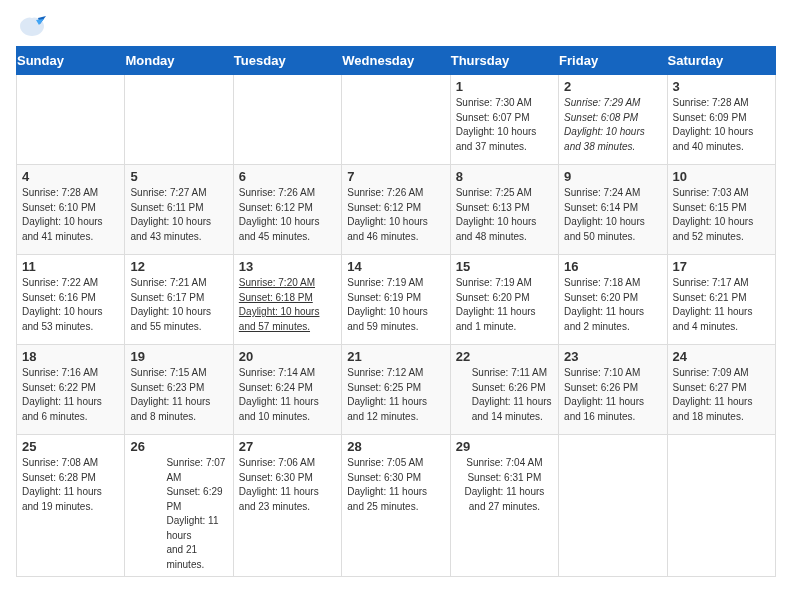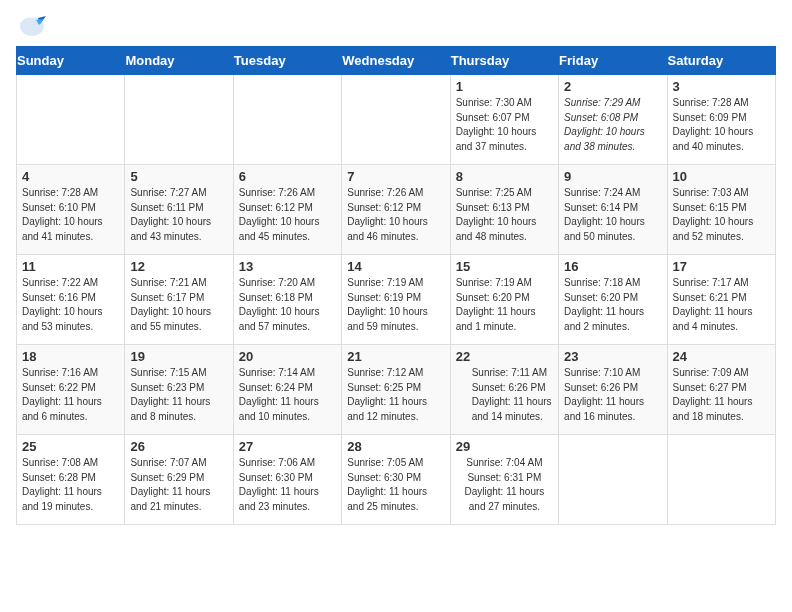--- a/index.html
+++ b/index.html
@@ -220,21 +220,21 @@
         </td>
         <td>
           <span class="day-num">12</span>
           <div class="day-info" style="white-space: pre-line;">Sunrise: 7:21 AM
 Sunset: 6:17 PM
 Daylight: 10 hours
 and 55 minutes.</div>
         </td>
         <td>
           <span class="day-num">13</span>
-          <div class="day-info" style="white-space: pre-line;">Sunrise: 7:20 AM
+          <div class="day-info" style="white-space: pre-line; text-decoration: underline;">Sunrise: 7:20 AM
 Sunset: 6:18 PM
 Daylight: 10 hours
 and 57 minutes.</div>
         </td>
         <td>
           <span class="day-num">14</span>
           <div class="day-info" style="white-space: pre-line;">Sunrise: 7:19 AM
 Sunset: 6:19 PM
 Daylight: 10 hours
 and 59 minutes.</div>
@@ -315,21 +315,21 @@
       <tr>
         <td>
           <span class="day-num">25</span>
           <div class="day-info" style="white-space: pre-line;">Sunrise: 7:08 AM
 Sunset: 6:28 PM
 Daylight: 11 hours
 and 19 minutes.</div>
         </td>
         <td>
           <span class="day-num">26</span>
-          <div class="day-info" style="white-space: pre-line;">Sunrise: 7:07 AM
+          <div class="day-info" style="white-space: pre-line; margin-left: 36px;">Sunrise: 7:07 AM
 Sunset: 6:29 PM
 Daylight: 11 hours
 and 21 minutes.</div>
         </td>
         <td>
           <span class="day-num">27</span>
           <div class="day-info" style="white-space: pre-line;">Sunrise: 7:06 AM
 Sunset: 6:30 PM
 Daylight: 11 hours
 and 23 minutes.</div>

